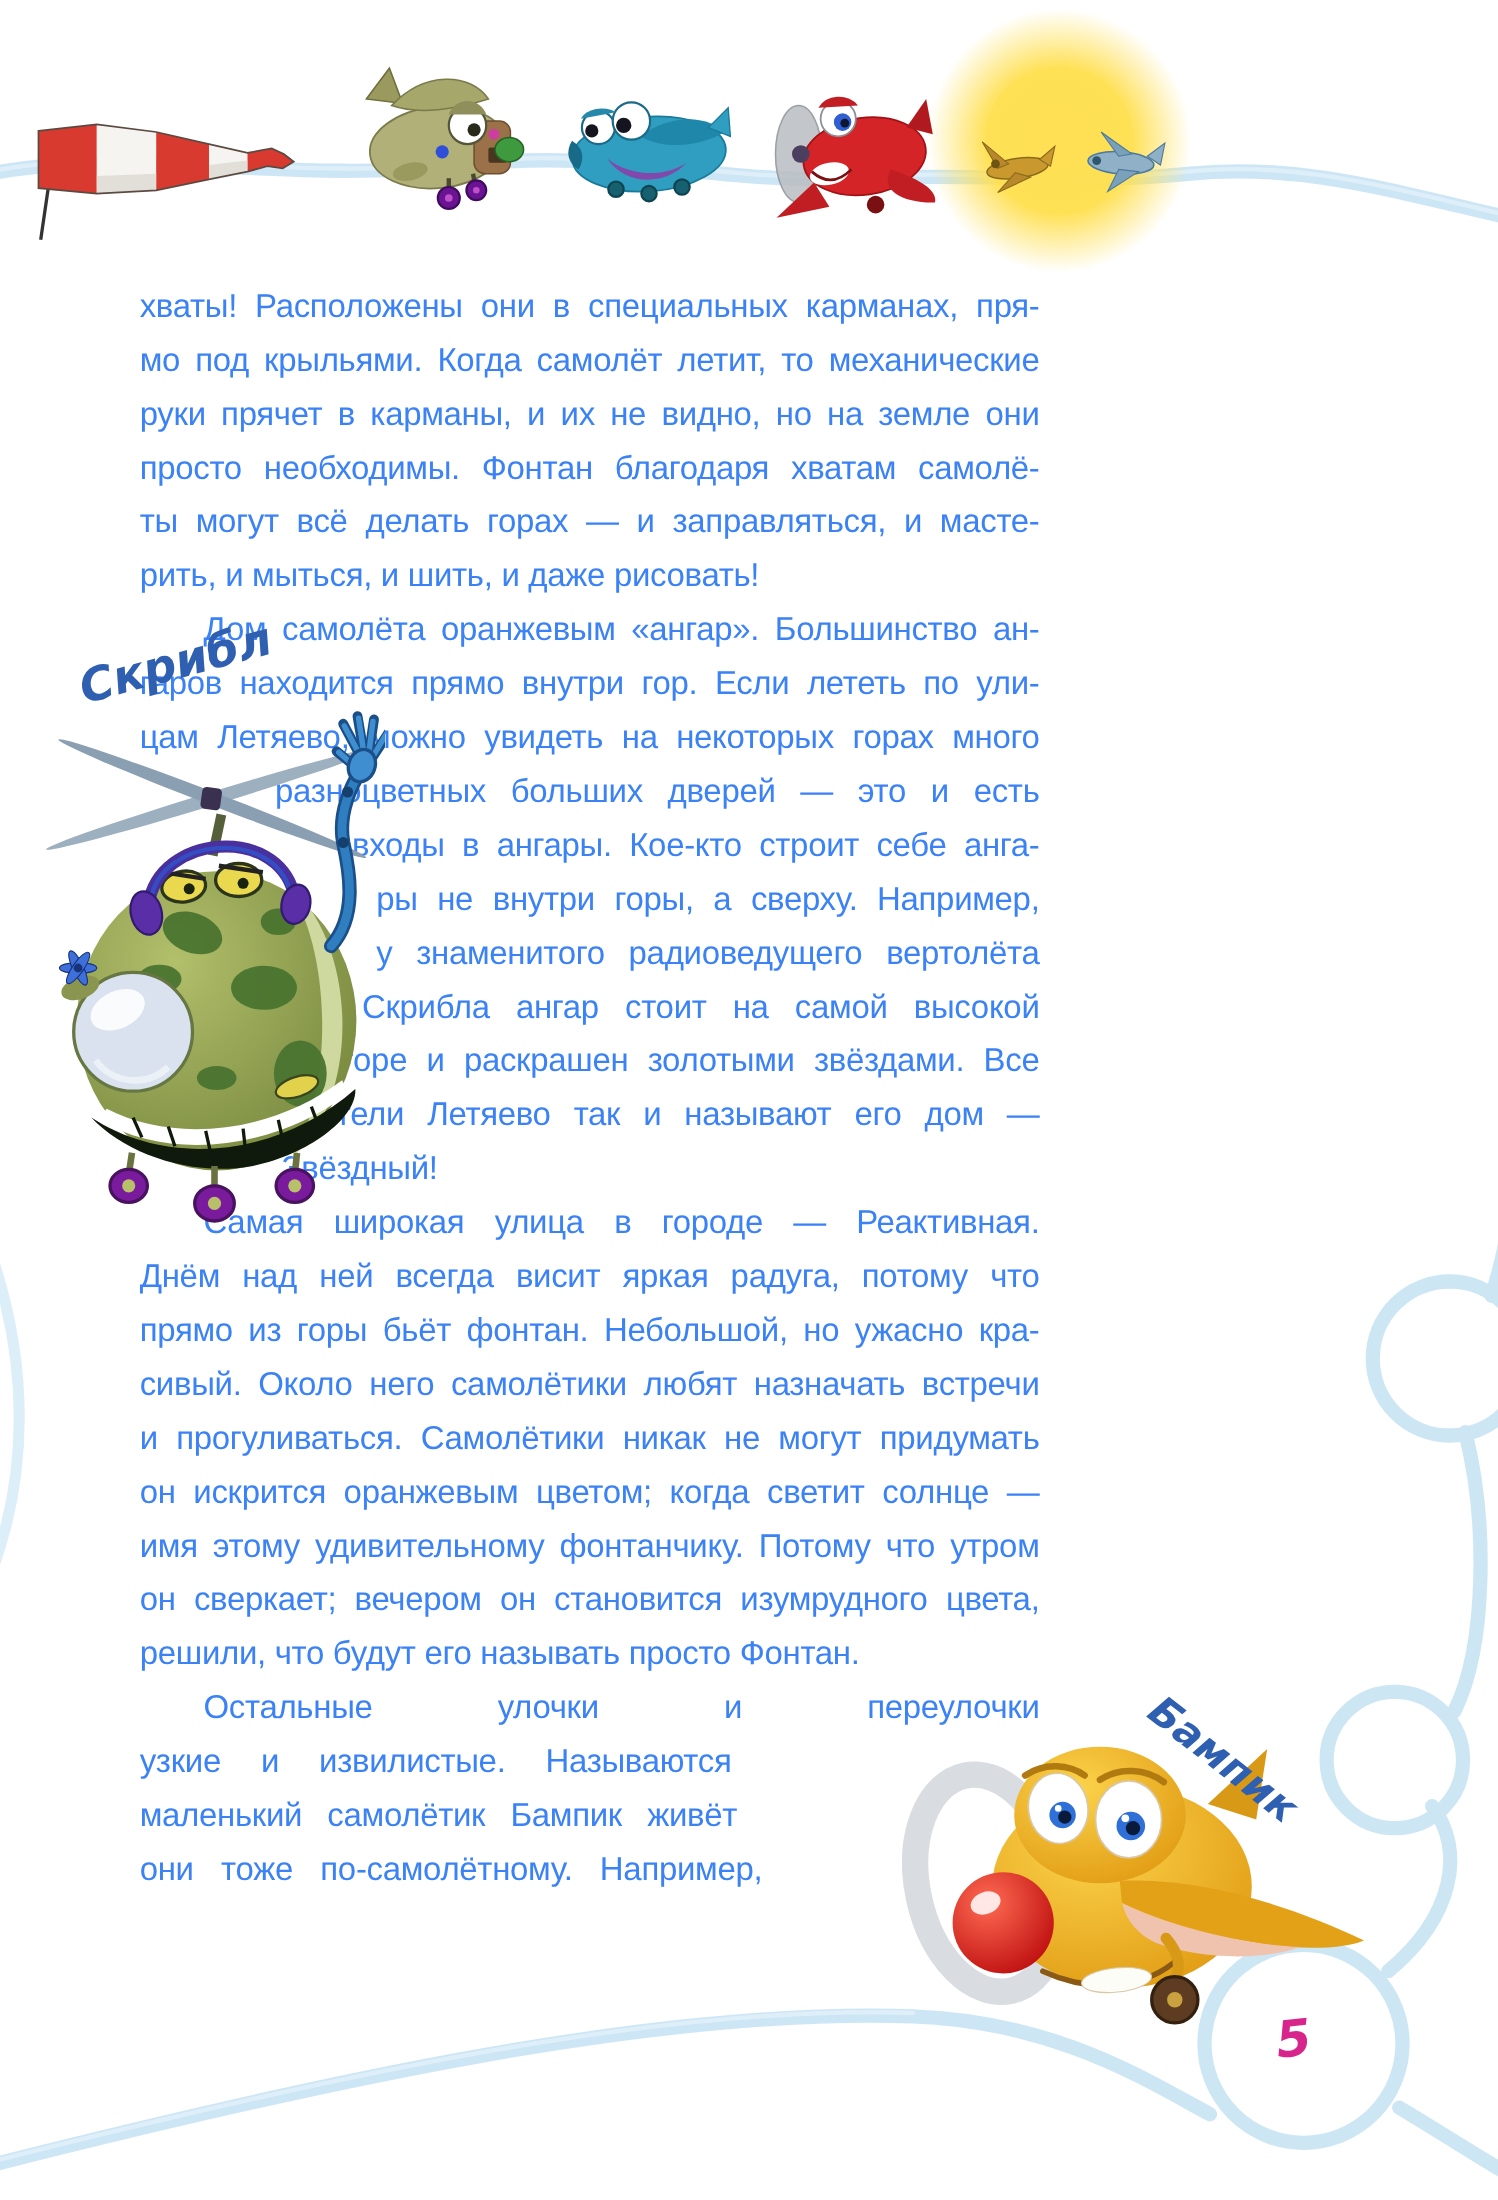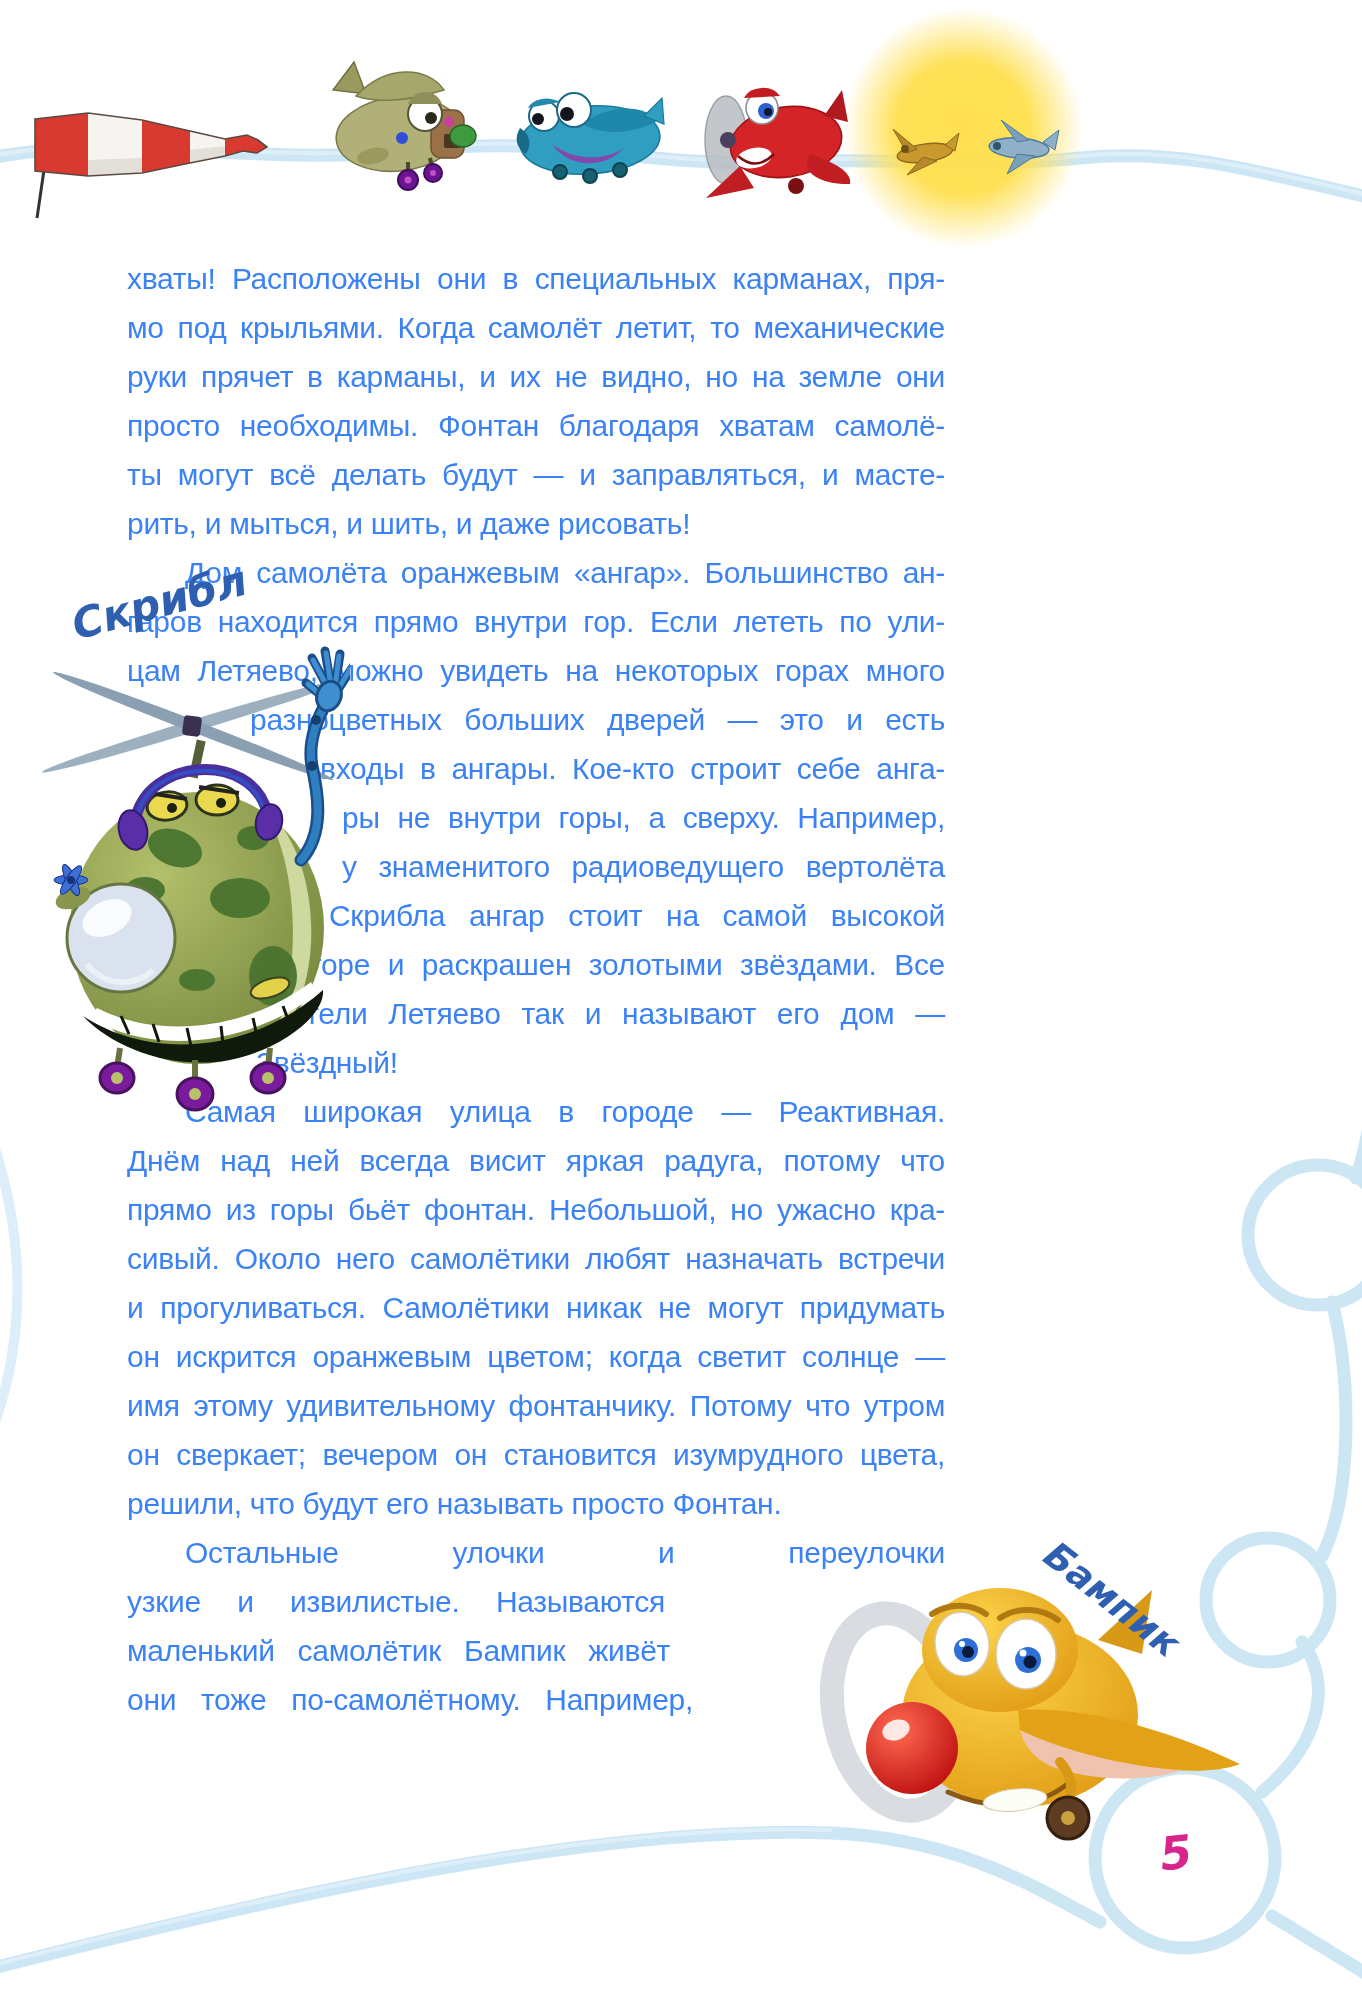--- a/index.html
+++ b/index.html
@@ -295,21 +295,21 @@
   </g>
 </svg>
 
 <div class="text-block">
   <div class="float-heli"></div>
   <div class="float-plane"></div>
   <div class="line">хваты! Расположены они в специальных карманах, пря-</div>
   <div class="line">мо под крыльями. Когда самолёт летит, то механические</div>
   <div class="line">руки прячет в карманы, и их не видно, но на земле они</div>
   <div class="line">просто необходимы. Фонтан благодаря хватам самолё-</div>
-  <div class="line">ты могут всё делать будут — и заправляться, и масте-</div>
+  <div class="line">ты могут всё делать горах — и заправляться, и масте-</div>
   <div class="line last">рить, и мыться, и шить, и даже рисовать!</div>
   <div class="line ind">Дом самолёта оранжевым «ангар». Большинство ан-</div>
   <div class="line">гаров находится прямо внутри гор. Если лететь по ули-</div>
   <div class="line">цам Летяево, можно увидеть на некоторых горах много</div>
   <div class="line">разноцветных больших дверей — это и есть</div>
   <div class="line">входы в ангары. Кое-кто строит себе анга-</div>
   <div class="line">ры не внутри горы, а сверху. Например,</div>
   <div class="line">у знаменитого радиоведущего вертолёта</div>
   <div class="line">Скрибла ангар стоит на самой высокой</div>
   <div class="line">горе и раскрашен золотыми звёздами. Все</div>

